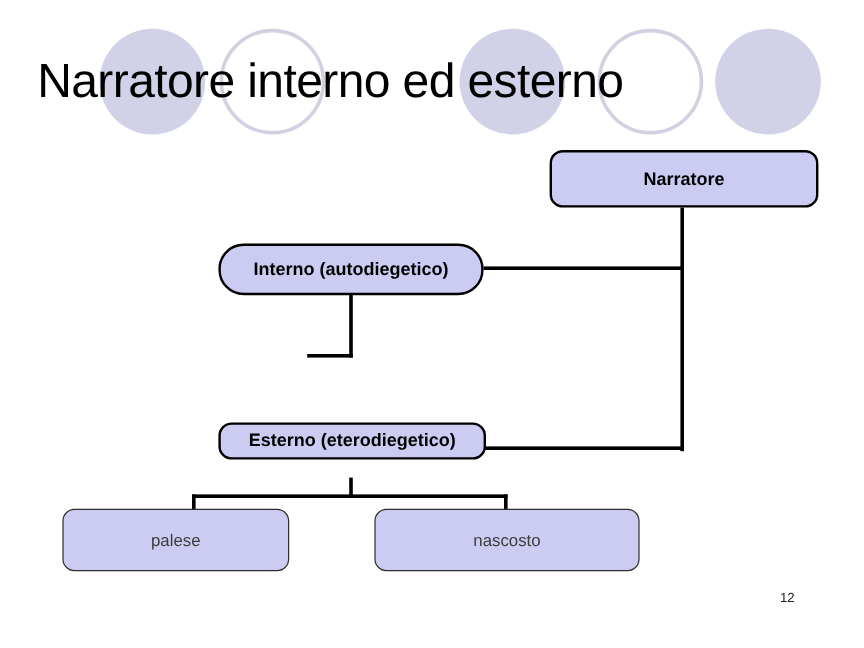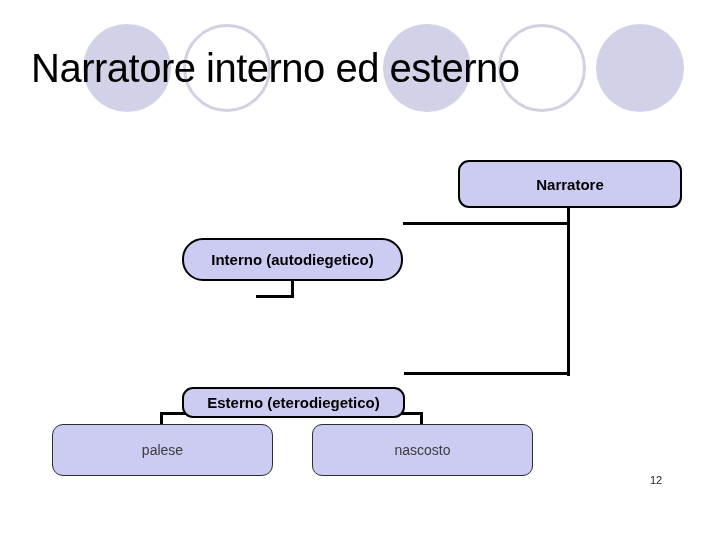--- a/index.html
+++ b/index.html
@@ -30,30 +30,30 @@
   .ln-h-bottom{left:160px;top:412px;width:263px;height:3px;}
   .ln-v-palese{left:160px;top:412px;width:3px;height:13px;}
   .ln-v-nascosto{left:420px;top:412px;width:3px;height:13px;}
   
   .node{
     position:absolute;z-index:3;box-sizing:border-box;
     background:var(--box-fill);border-radius:11px;
     display:flex;align-items:center;justify-content:center;
     text-align:center;white-space:nowrap;
   }
-  .node.major{border:2px solid var(--box-border-dark);font-weight:700;font-size:15px;color:#000;margin-top:35px;}
+  .node.major{border:2px solid var(--box-border-dark);font-weight:700;font-size:15px;color:#000;}
   .node.minor{border:1px solid var(--box-border-light);font-weight:400;font-size:14px;color:var(--light-text);}
   .n-narratore{left:458px;top:125px;width:224px;height:48px;}
   .n-interno{left:182px;top:203px;width:221px;height:43px;border-radius:21px;}
   .n-esterno{left:182px;top:352px;width:223px;height:31px;}
   .n-personaggio{left:33px;top:274px;width:224px;height:50px;}
-  .n-palese{left:52px;top:424px;width:221px;height:52px;}
+  .n-palese{left:52px;top:424px;width:189px;height:52px;border-radius:10px;}
   .n-nascosto{left:312px;top:424px;width:221px;height:52px;border-radius:10px;}
   
-  .page-number{position:absolute;left:650px;top:474px;font-size:11px;color:#222;z-index:2;}
+  .page-number{position:absolute;left:650px;top:493px;font-size:11px;color:#222;z-index:2;}
 </style>
 </head>
 <body>
 
 <div class="slide">
 
   <div class="circle filled c1"></div>
   <div class="circle outlined c2"></div>
   <div class="circle filled c3"></div>
   <div class="circle outlined c4"></div>

